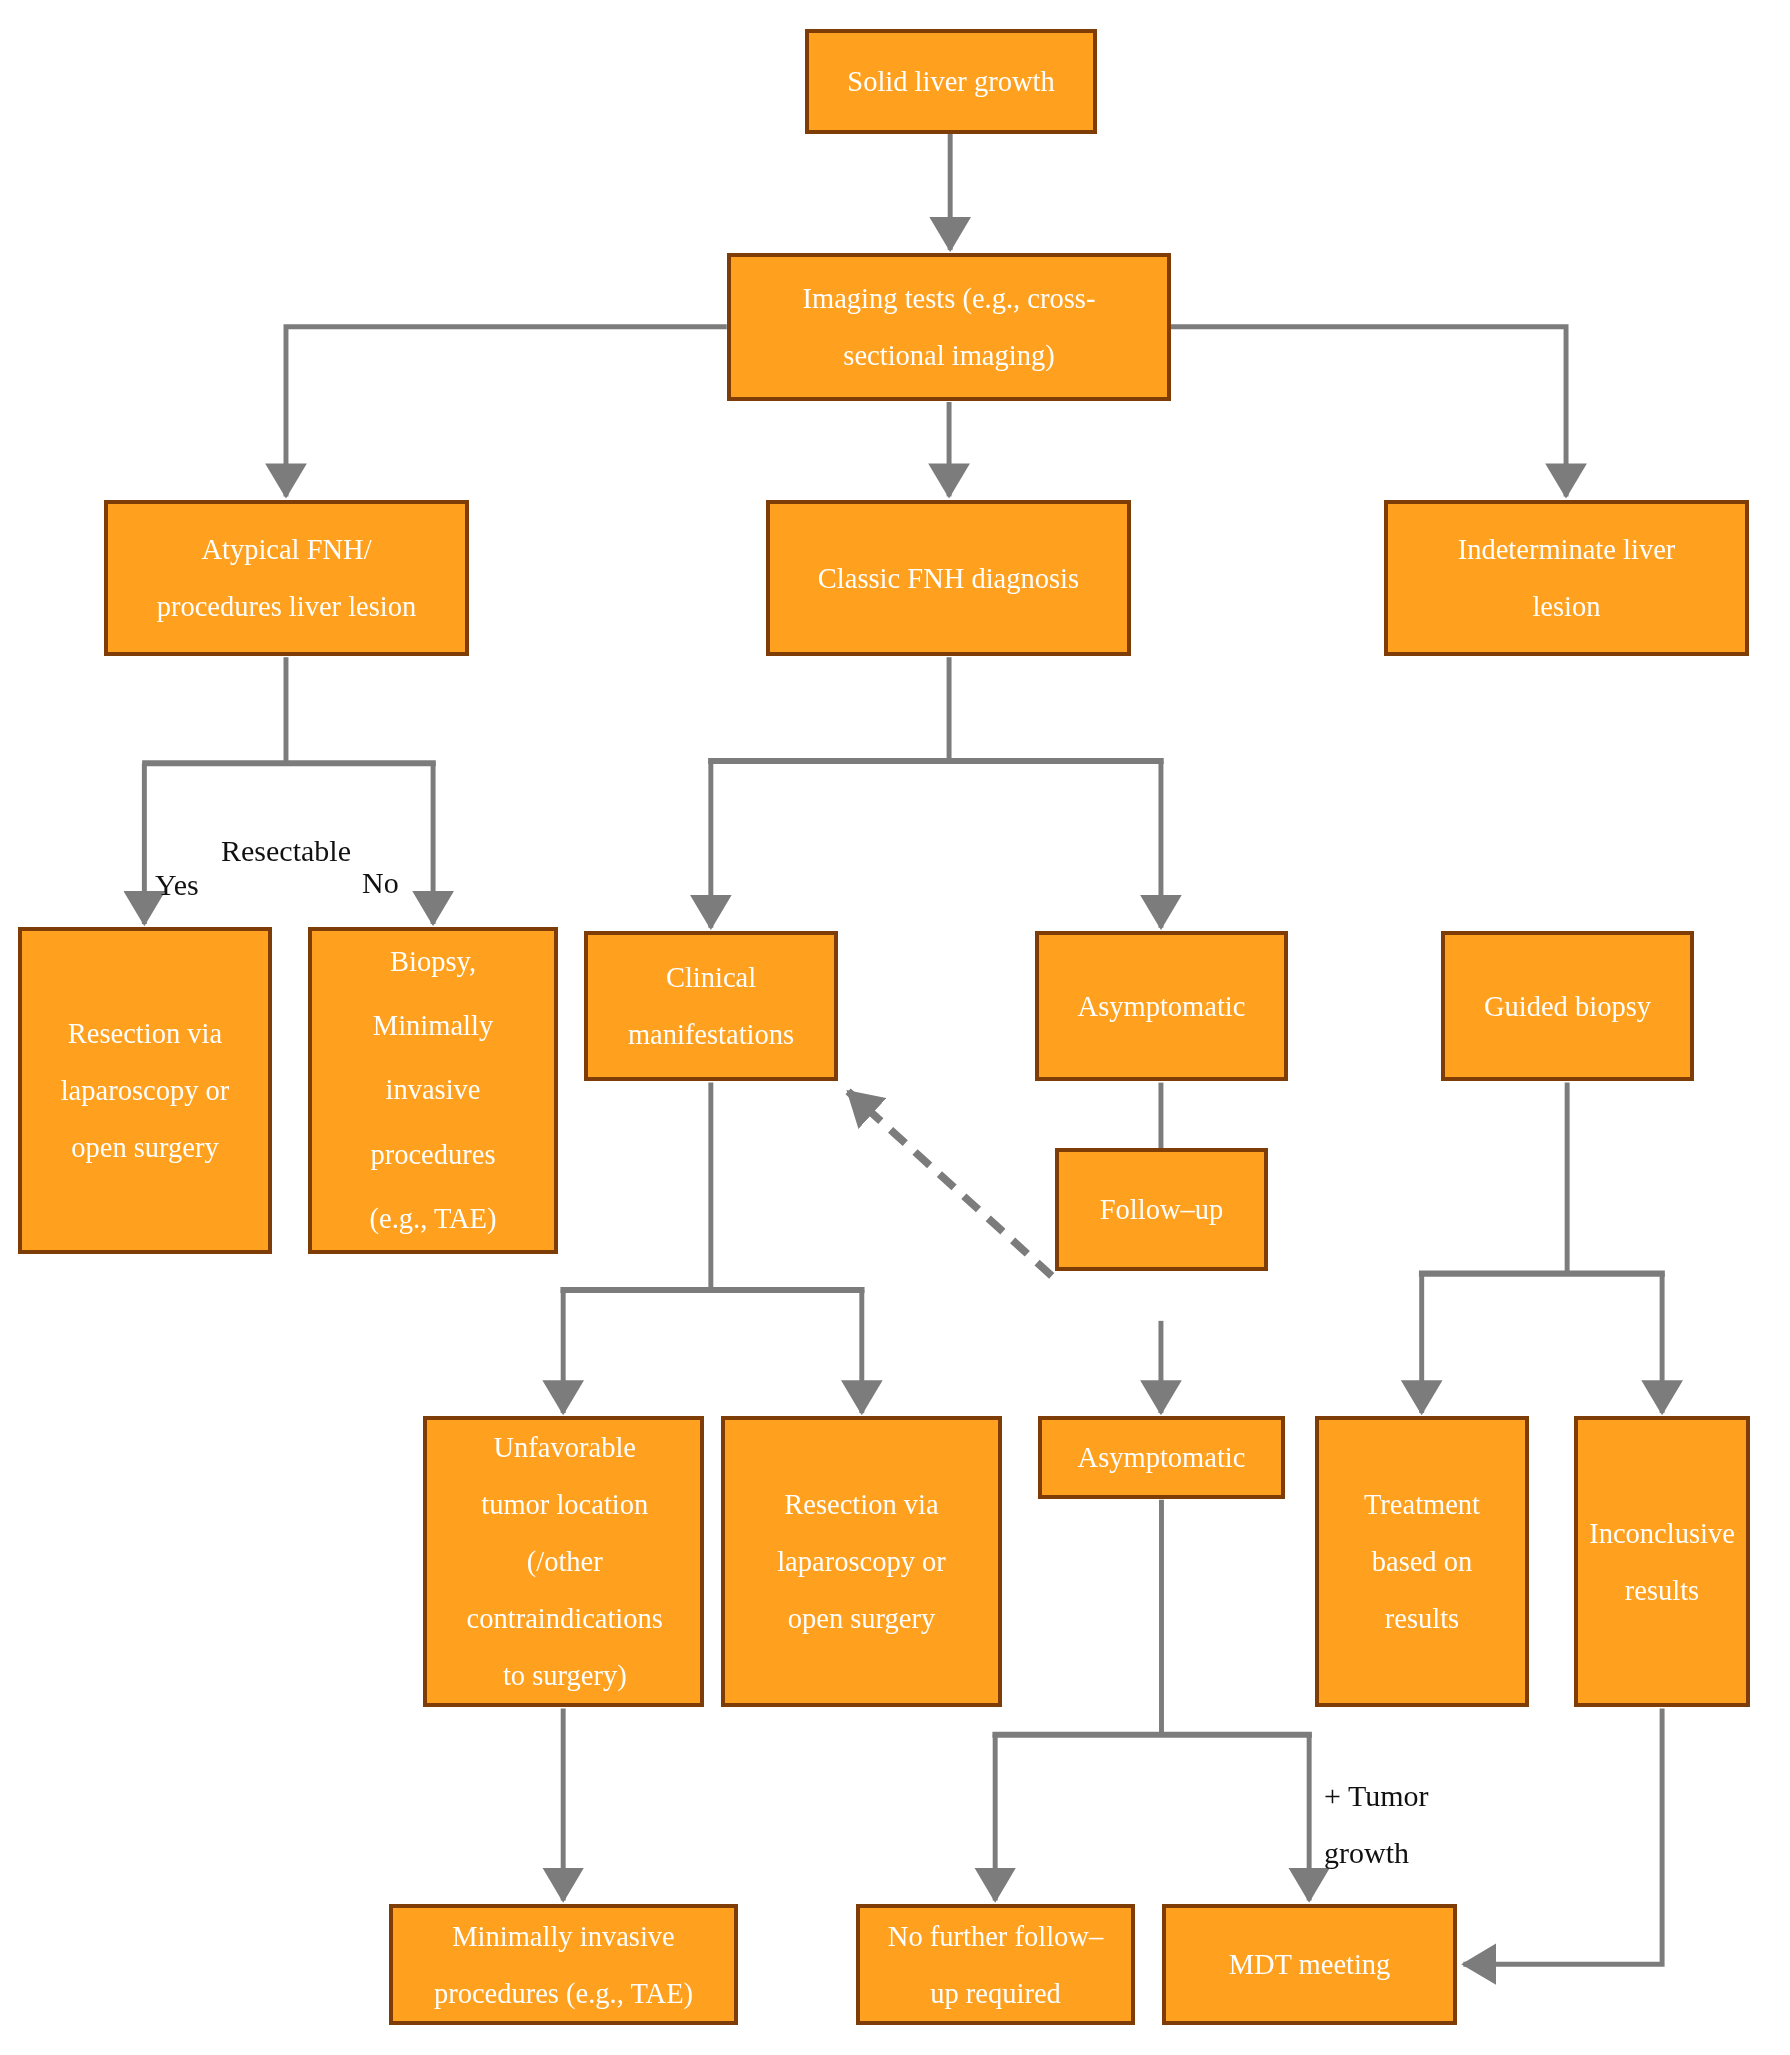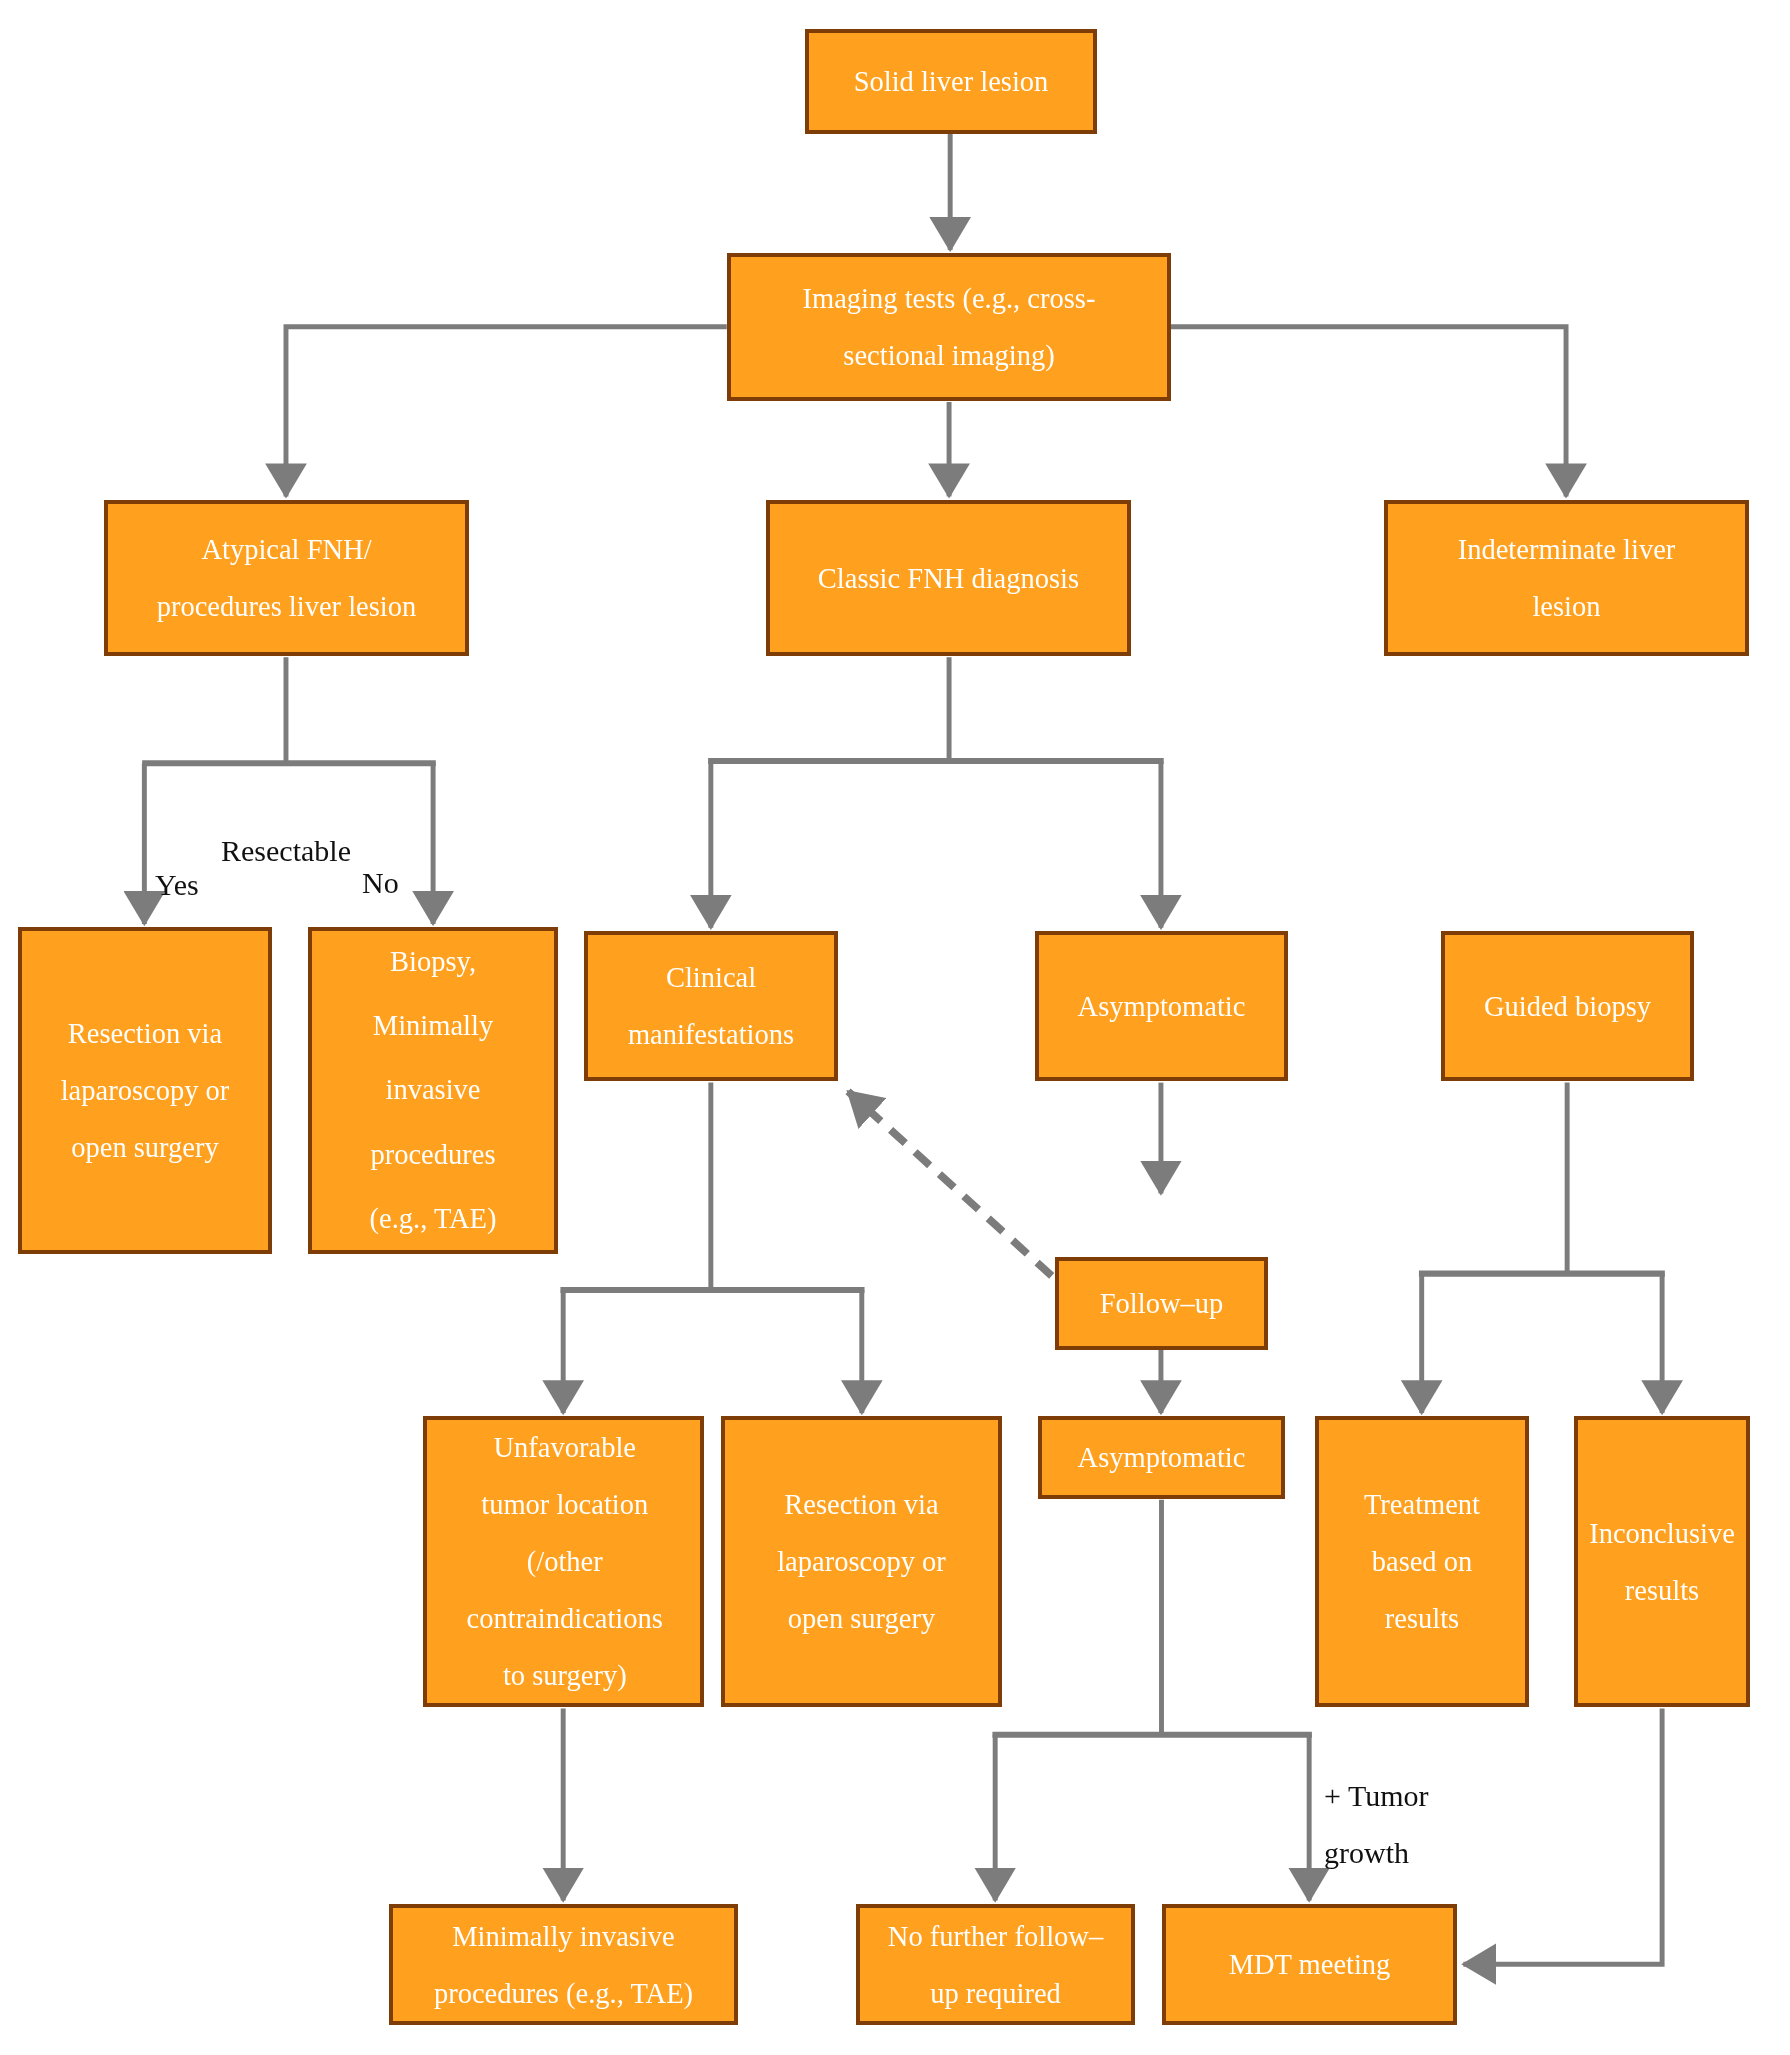--- a/index.html
+++ b/index.html
@@ -105,21 +105,21 @@
     <path class="stem" d="M2855,1972 L2855,2320"></path>
     <path class="bar" d="M2585,2320 L3033,2320"></path>
     <path class="arrow" d="M2590,2320 L2590,2574" marker-end="url(#arrowhead)"></path>
     <path class="arrow" d="M3028,2320 L3028,2574" marker-end="url(#arrowhead)"></path>
 
     <path class="arrow" d="M1026,3112 L1026,3462" marker-end="url(#arrowhead)"></path>
 
     <path class="arrow" d="M3028,3112 L3028,3578 L2666,3578" marker-end="url(#arrowhead)"></path>
   </svg>
 
-  <div class="node" style="left:805px; top:28.5px; width:292px; height:105px;">Solid liver lesion</div>
+  <div class="node" style="left:805px; top:28.5px; width:292px; height:105px;">Solid liver growth</div>
 
   <div class="node" style="left:727px; top:253px; width:444px; height:148px;">Imaging tests (e.g., cross-
 sectional imaging)</div>
 
   <div class="node" style="left:104px; top:500px; width:365px; height:156px;">Atypical FNH/
 procedures liver lesion</div>
 
   <div class="node" style="left:766px; top:500px; width:365px; height:156px;">Classic FNH diagnosis</div>
 
   <div class="node" style="left:1384px; top:500px; width:365px; height:156px;">Indeterminate liver
@@ -135,21 +135,21 @@
 procedures
 (e.g., TAE)</div>
 
   <div class="node" style="left:584px; top:931px; width:254px; height:150px;">Clinical
 manifestations</div>
 
   <div class="node" style="left:1035px; top:931px; width:253px; height:150px;">Asymptomatic</div>
 
   <div class="node" style="left:1441px; top:931px; width:253px; height:150px;">Guided biopsy</div>
 
-  <div class="node" style="left:1055px; top:1257px; width:213px; height:93px;">Follow–up</div>
+  <div class="node" style="left:1055px; top:1148px; width:213px; height:123px;">Follow–up</div>
 
   <div class="node" style="left:423px; top:1416px; width:281px; height:291px;padding-left:8px;">Unfavorable
 tumor location
 (/other
 contraindications
 to surgery)</div>
 
   <div class="node" style="left:721px; top:1416px; width:281px; height:291px;">Resection via
 laparoscopy or
 open surgery</div>

